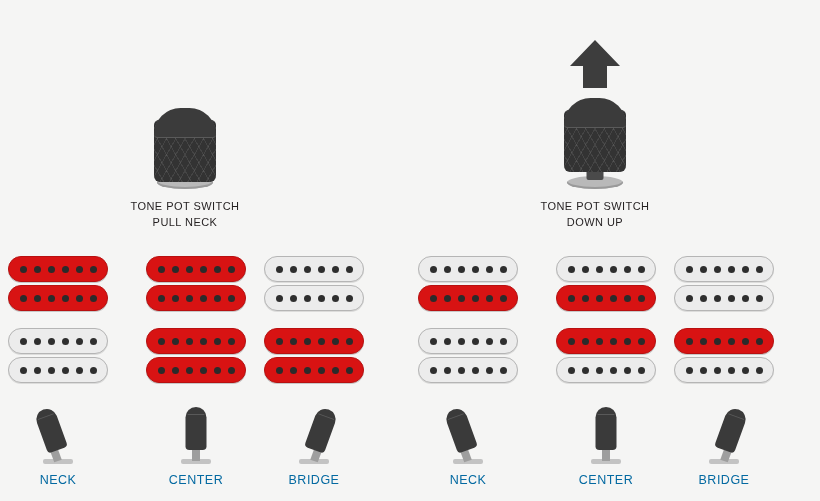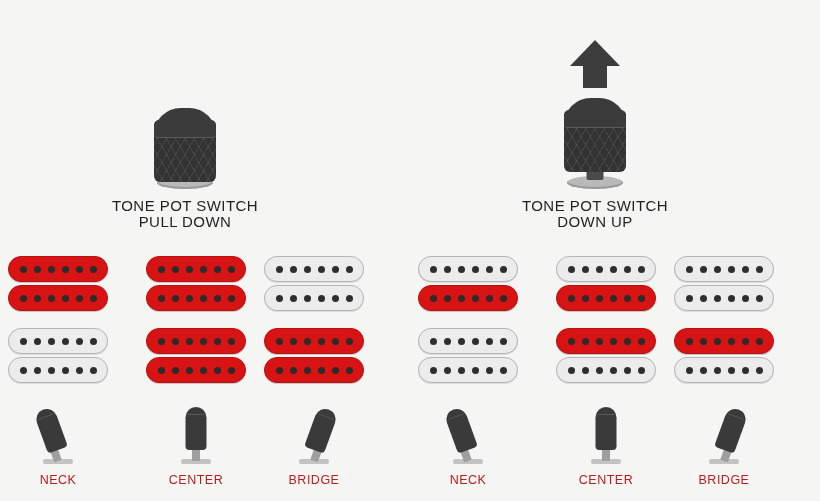--- a/index.html
+++ b/index.html
@@ -52,21 +52,21 @@
     width:62px;height:30px;
     background:#3b3b3b;
     border-radius:31px 31px 4px 4px;
     border-bottom:1px solid #5a5a5a;
     box-sizing:border-box;
   }
 
   .knob-caption{
     position:absolute;left:50%;transform:translateX(-50%);
     width:260px;text-align:center;
-    color:#231f20;font-size:15px;letter-spacing:.45px;line-height:16px;
+    color:#231f20;font-size:11px;letter-spacing:.45px;line-height:16px;
     white-space:pre-line;
   }
 
   
   .pickup{position:absolute;width:100px;}
   .coil{
     position:relative;
     width:100px;height:26px;
     border-radius:13px;
     box-sizing:border-box;
@@ -96,38 +96,38 @@
     width:21px;height:43px;
     background:#3a3a3a;
     border-radius:11px 11px 4px 4px;
     transform-origin:50% 100%;
   }
   .sw-lever::after{
     content:"";position:absolute;left:2px;right:2px;top:7px;height:1px;
     background:rgba(255,255,255,.16);border-radius:1px;
   }
   .toggle-label{
-    margin-top:7px;color:#b91c1c;font-size:12.5px;letter-spacing:.5px;
+    margin-top:7px;color:#0369a1;font-size:12.5px;letter-spacing:.5px;
   }
 </style>
 </head>
 <body>
 
 <div class="stage">
     <div class="panel left" style="left: 0px;">
       <div class="knob-assy" style="left: 125px; top: 88px;">
         <div class="knob-art">
           <div class="washer" style="top: 88px;"></div>
           <div class="knob-body" style="top: 32px;">
             <div class="knurl"></div>
           </div>
           <div class="knob-cap" style="top: 20px;"></div>
         </div>
       </div>
-      <div class="knob-caption" style="left: 185px; top: 198px;"><span>TONE POT SWITCH</span><br><span>PULL DOWN</span></div>
+      <div class="knob-caption" style="left: 185px; top: 198px;"><span>TONE POT SWITCH</span><br><span>PULL NECK</span></div>
       <div class="pickup" style="left: 8px; top: 256px;">
         <div class="coil on">
           <span class="pole"></span>
           <span class="pole"></span>
           <span class="pole"></span>
           <span class="pole"></span>
           <span class="pole"></span>
           <span class="pole"></span>
         </div>
         <div class="coil on">

